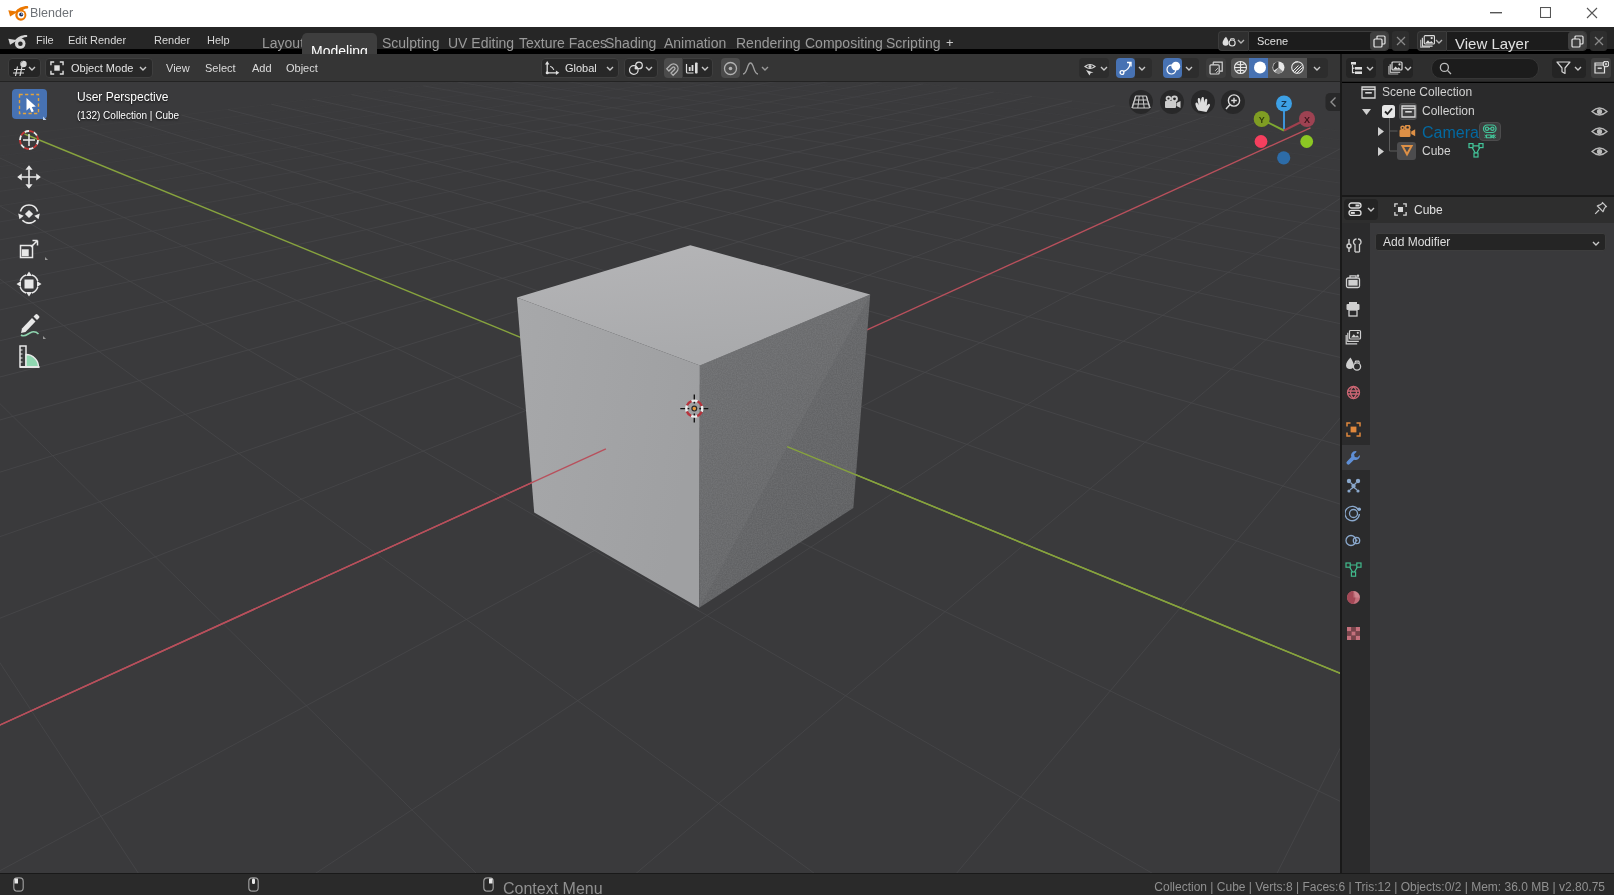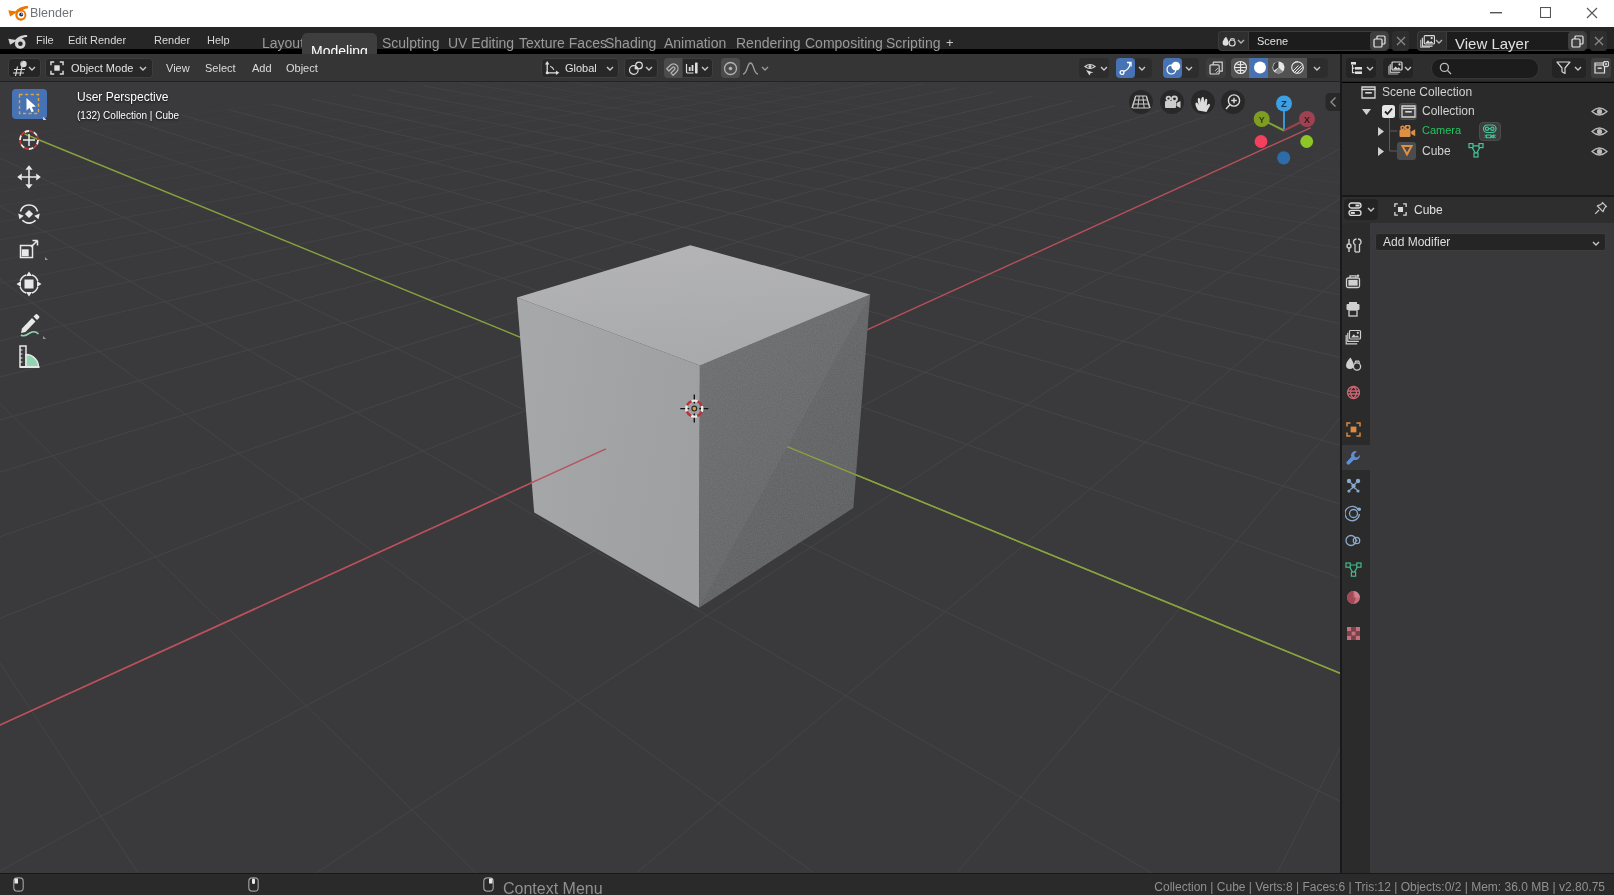--- a/index.html
+++ b/index.html
@@ -525,21 +525,21 @@
     <path d="M1 0 v9 l6-4.5z" fill="#cfcfcf"></path>
   </svg>
 <svg class="abs" style="left:1399px;top:125px" width="17" height="13" viewBox="0 0 17 13">
 <rect x="0.5" y="4.5" width="11" height="7.5" rx="1.2" fill="#de9046"></rect>
 <circle cx="3.6" cy="2.8" r="2.4" fill="#de9046"></circle>
     <circle cx="8.6" cy="2.4" r="3" fill="#de9046"></circle>
 <circle cx="3.6" cy="2.8" r="0.9" fill="#2a2a2b"></circle>
     <circle cx="8.6" cy="2.4" r="1.2" fill="#2a2a2b"></circle>
 <path d="M12.2 6.5 l4-2.2 v7 l-4-2.2z" fill="#de9046"></path>
   </svg>
-<span class="abs" style="left:1422px;top:124px;font-size:11px;color:#22c55e">Camera</span>
+<span class="abs" style="left:1422px;top:124px;font-size:16px;color:#0369a1">Camera</span>
 <span class="abs" style="left:1479px;top:122px;width:22px;height:19px;background:#3d3d3e;border:1px solid #4c4c4d;border-radius:4px"></span>
 <svg class="abs" style="left:1482px;top:124px" width="17" height="15" viewBox="0 0 17 15">
 <g stroke="#43c59a" fill="none" stroke-width="1.2">
 <rect x="1.5" y="1" width="12.5" height="7.5" rx="3.6"></rect>
 <circle cx="5" cy="4.7" r="1.6"></circle>
       <circle cx="10.4" cy="4.7" r="1.6"></circle>
       <path d="M6.6 4.7 h2.2"></path>
 <path d="M4.5 11 h4.5 v2.8 h-4.5z M9 12.4 l2.8-1.4 v2.8 l-2.8-1.4z" stroke-width="1.1"></path>
 <path d="M2.8 10.8 l1.2 1.5 -1.2 1.5 M13.6 10.8 l-1.2 1.5 1.2 1.5" stroke-width="1"></path>
 </g>

